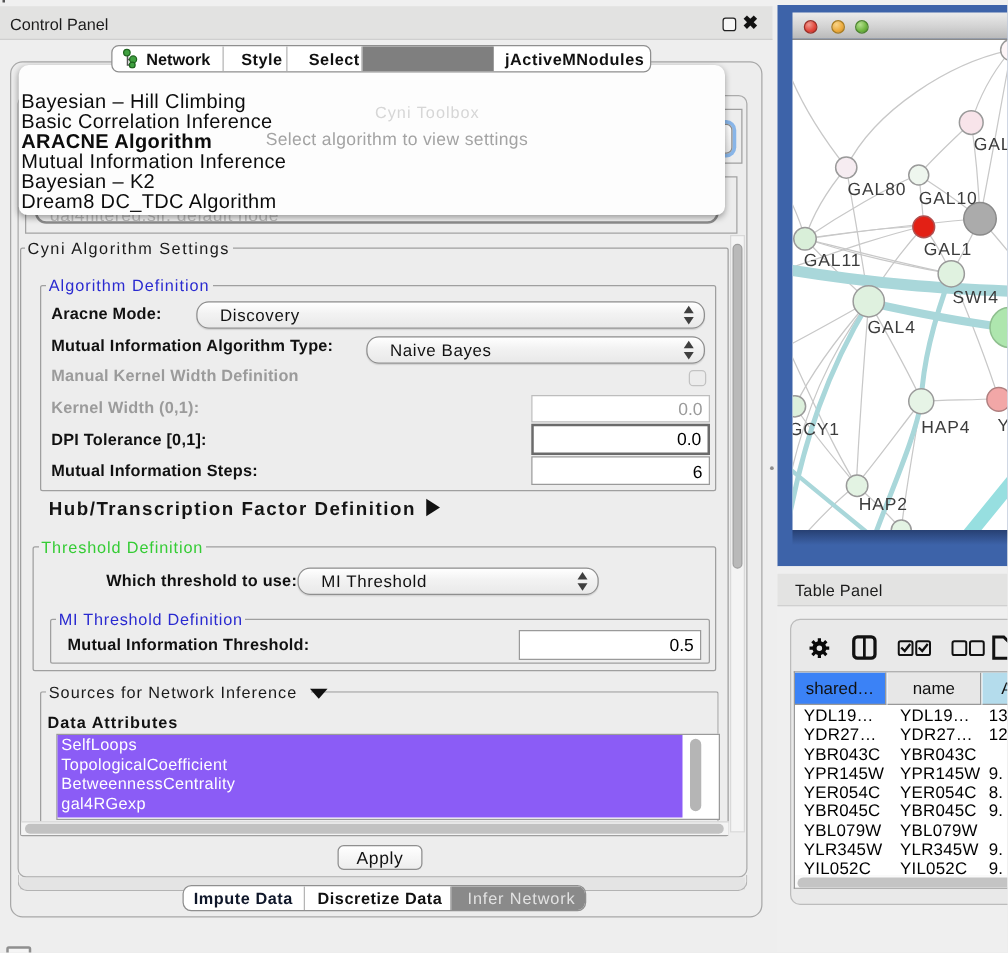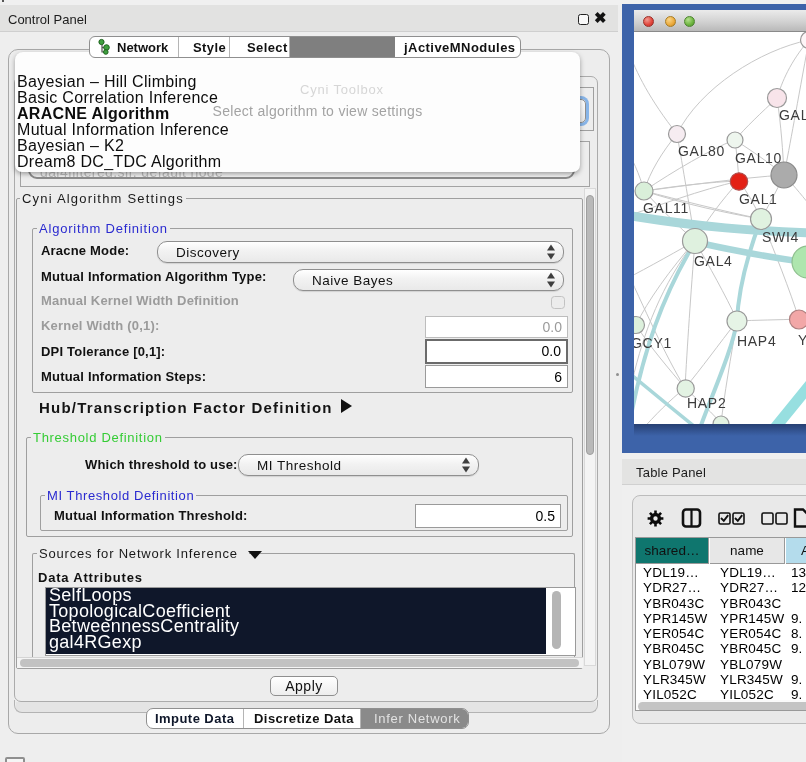--- a/index.html
+++ b/index.html
@@ -122,21 +122,21 @@
   </fieldset>
   <div class="glab" style="left:54px;top:508px;">Mutual Information Threshold:</div>
   <div class="field" style="left:415px;top:504px;width:146px;height:24px;line-height:22px;">0.5</div>
 
   <fieldset style="left:32px;top:546px;width:543px;height:113px;border-bottom:none;border-color:#9f9f9f;">
     <legend style="color:#1a1a1a;letter-spacing:0.8px;">Sources for Network Inference &nbsp;</legend>
   </fieldset>
   <div class="abs" style="left:248px;top:551px;width:0;height:0;border-top:8px solid #111;border-left:7px solid transparent;border-right:7px solid transparent;"></div>
   <div class="glab" style="left:38px;top:570px;letter-spacing:0.8px;">Data Attributes</div>
   <div class="abs" style="left:45px;top:587px;width:531px;height:69px;background:#ffffff;border:1px solid #9a9a9a;"></div>
-  <div class="abs" style="left:46px;top:588px;width:500px;height:66px;background:#0f172a;color:#fff;font-size:18px;letter-spacing:0.3px;">
+  <div class="abs" style="left:46px;top:588px;width:500px;height:66px;background:#8b5cf6;color:#fff;font-size:13px;letter-spacing:0.3px;">
     <div style="padding:0px 0 0 3px;line-height:15.5px;">SelfLoops<br>TopologicalCoefficient<br>BetweennessCentrality<br>gal4RGexp</div>
   </div>
   <div class="abs" style="left:552px;top:591px;width:9px;height:58px;background:#b5b5b5;border-radius:5px;"></div>
 
   <div class="abs" style="left:17px;top:657px;width:566px;height:11px;background:#f4f4f4;border-top:1px solid #d5d5d5;"></div>
   <div class="abs" style="left:20px;top:658.5px;width:559px;height:8px;background:#c2c2c2;border-radius:4.5px;"></div>
 
   <div class="abs" style="left:16px;top:702px;width:580px;height:10px;background:#e4e4e4;"></div>
   <div class="abs" style="left:14px;top:700px;width:584px;height:13px;border:1px solid #b3b3b3;border-top:none;border-radius:0 0 8px 8px;"></div>
 
@@ -273,21 +273,21 @@
     <g fill="none" stroke="#111" stroke-width="1.6">
       <rect x="122" y="8" width="11" height="11" rx="1.5"></rect>
       <rect x="136" y="8" width="11" height="11" rx="1.5"></rect>
     </g>
     <g fill="none" stroke="#111" stroke-width="2.4">
       <path d="M155,4.5 h8 l6,6 v11 h-14 z"></path>
     </g>
   </svg>
 
   <div class="abs" style="left:635px;top:537px;width:171px;height:174px;background:#ffffff;border:1px solid #999;border-right:none;overflow:hidden;">
-    <div style="position:absolute;left:0;top:0;width:73px;height:26px;background:#0f766e;border-right:1px solid #999;border-bottom:1px solid #999;text-align:center;font-size:13.5px;line-height:25px;color:#111;">shared…</div>
+    <div style="position:absolute;left:0;top:0;width:73px;height:26px;background:#3b82f6;border-right:1px solid #999;border-bottom:1px solid #999;text-align:center;font-size:13.5px;line-height:25px;color:#111;">shared…</div>
     <div style="position:absolute;left:74px;top:0;width:75px;height:26px;background:#e7e7e7;border-right:1px solid #999;border-bottom:1px solid #999;text-align:center;font-size:13.5px;line-height:25px;color:#111;">name</div>
     <div style="position:absolute;left:150px;top:0;width:60px;height:26px;background:#b4dcec;border-bottom:1px solid #999;font-size:13.5px;line-height:25px;color:#111;padding-left:15px;">A</div>
     <div style="position:absolute;left:0;top:27px;width:171px;font-size:13.5px;letter-spacing:0.2px;color:#000;line-height:15.3px;">
       <div style="padding-left:7px;">YDL19…</div>
       <div style="padding-left:7px;">YDR27…</div>
       <div style="padding-left:7px;">YBR043C</div>
       <div style="padding-left:7px;">YPR145W</div>
       <div style="padding-left:7px;">YER054C</div>
       <div style="padding-left:7px;">YBR045C</div>
       <div style="padding-left:7px;">YBL079W</div>

